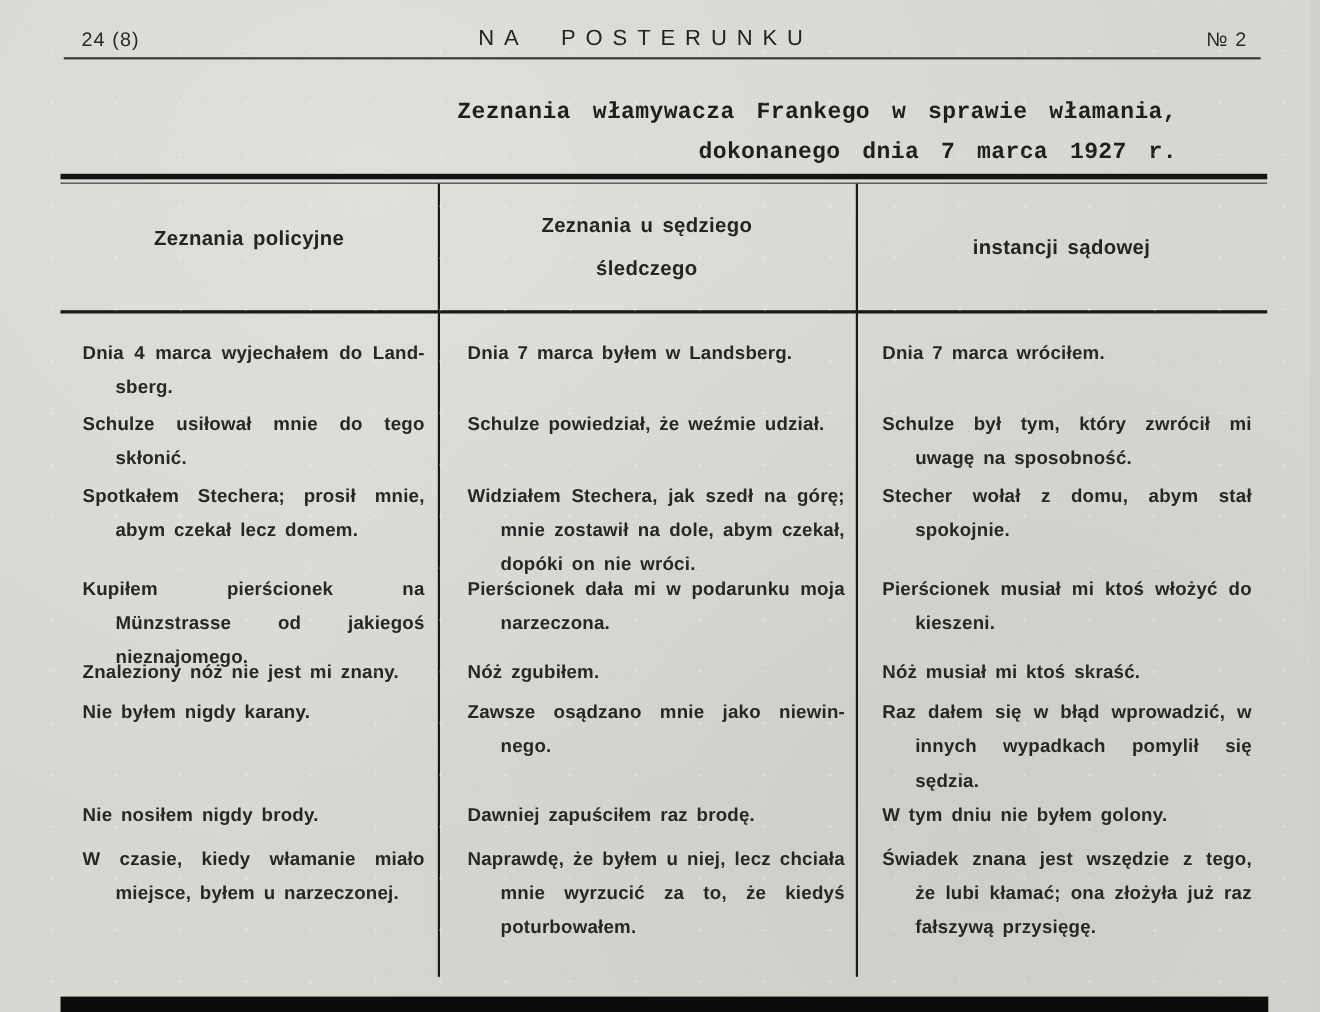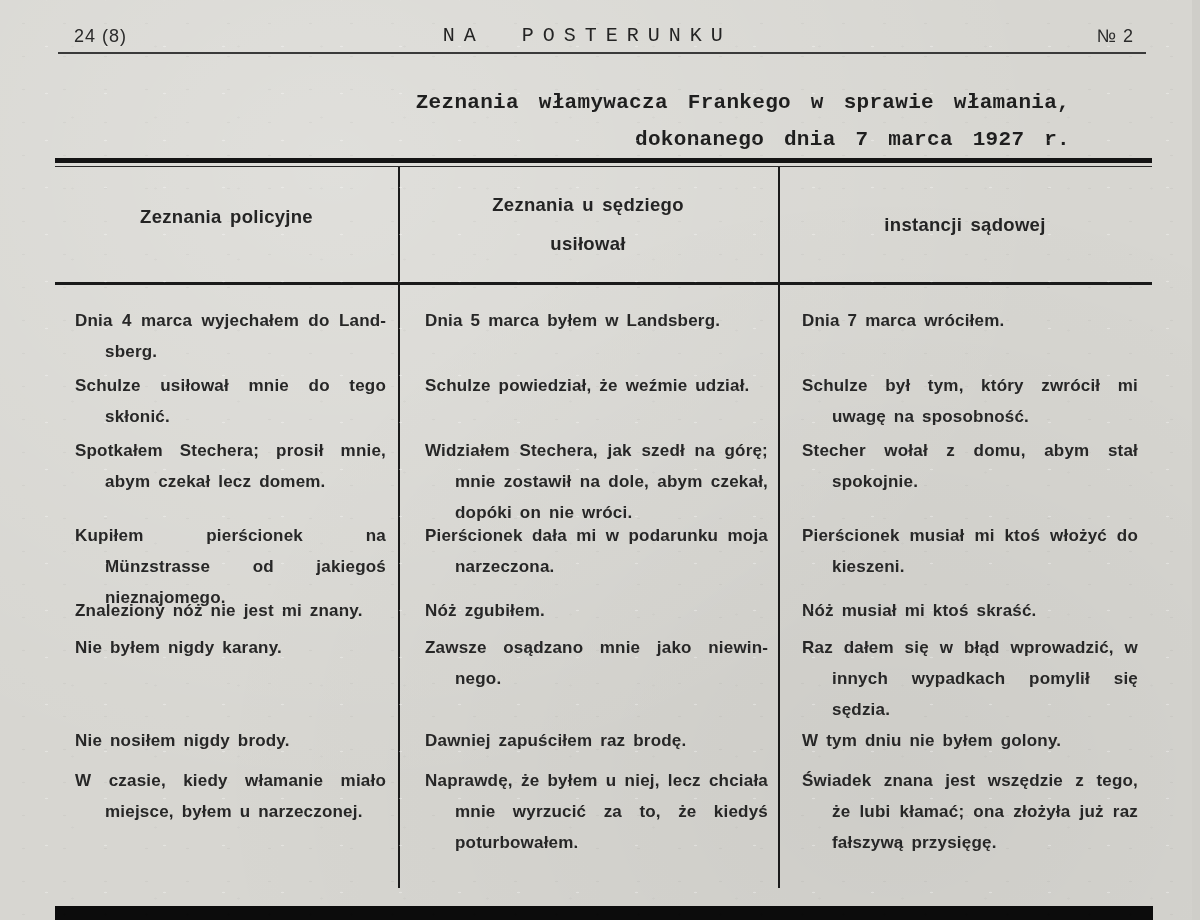--- a/index.html
+++ b/index.html
@@ -34,21 +34,21 @@
 
   
   .masthead { position: absolute; left: 0; top: 0; width: 100%; height: 56px; }
   .page-number {
     position: absolute; left: 74px; top: 26px;
     font-size: 18px; letter-spacing: 1px; color: #2a2a2a;
   }
   .journal-title {
     position: absolute; left: 50%; top: 24px;
     transform: translateX(-53%);
-    font-family: Liberation Mono, monospace;
+    font-family: Liberation Sans, sans-serif;
     font-size: 20px; letter-spacing: 9px; word-spacing: 16px;
     color: #242424; white-space: nowrap;
   }
   .issue-number {
     position: absolute; right: 58px; top: 26px;
     font-size: 18px; letter-spacing: 1px; color: #2a2a2a;
   }
   .masthead-rule {
     position: absolute; left: 58px; top: 52px; width: 1088px; height: 0;
     border-top: 2px solid #3a3a3a;
@@ -140,33 +140,33 @@
   <div class="table-wrap">
     <div class="double-rule"></div>
 
     <div class="thead">
       <div class="th">
         <span>Zeznania policyjne</span>
         <span></span>
       </div>
       <div class="th">
         <span>Zeznania u sędziego</span>
-        <span>usiłował</span>
+        <span>śledczego</span>
       </div>
       <div class="th">
         <span>instancji sądowej</span>
       </div>
     </div>
 
     <div class="tbody">
       <div class="cell c1">
           <p>Dnia 4 marca wyjechałem do Land­sberg.</p>
         </div>
       <div class="cell c2">
-          <p>Dnia 5 marca byłem w Landsberg.</p>
+          <p>Dnia 7 marca byłem w Landsberg.</p>
         </div>
       <div class="cell c3">
           <p>Dnia 7 marca wróciłem.</p>
         </div>
 
       <div class="cell c1">
           <p>Schulze usiłował mnie do tego skło­nić.</p>
         </div>
       <div class="cell c2">
           <p>Schulze powiedział, że weźmie udział.</p>

